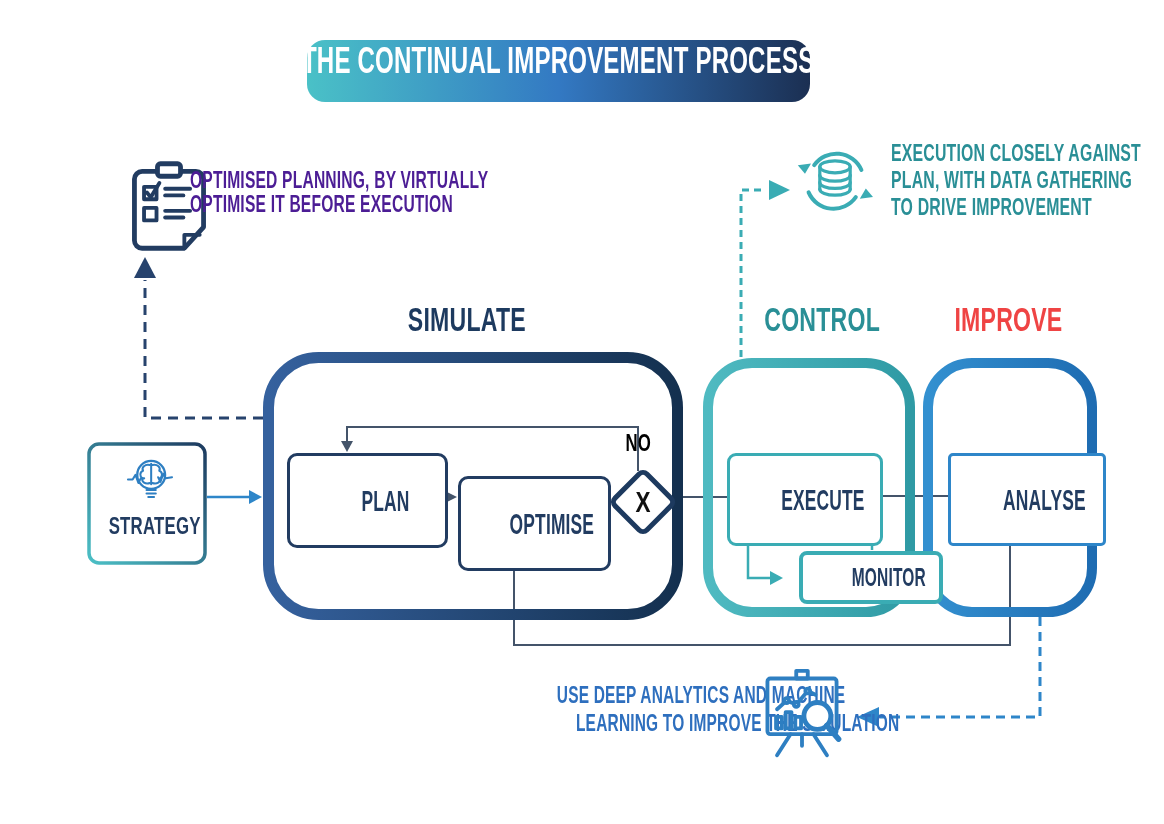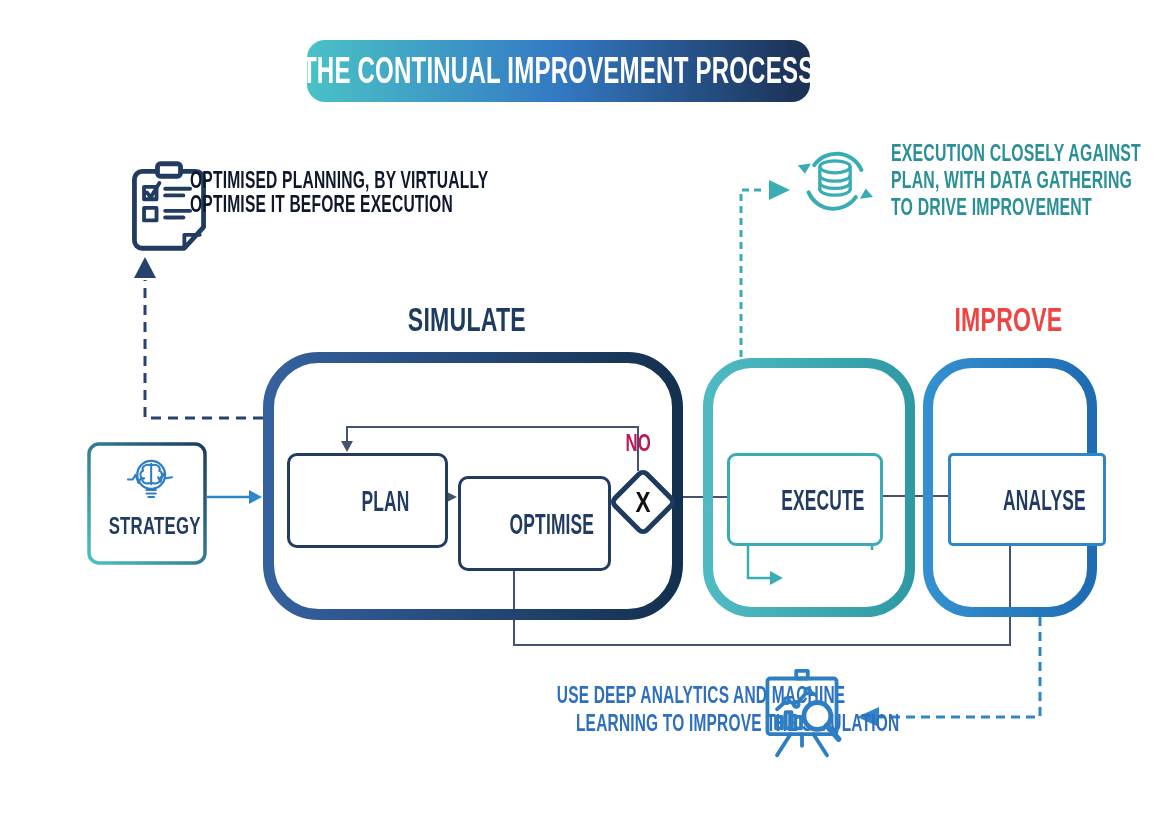--- a/index.html
+++ b/index.html
@@ -10,26 +10,26 @@
   .layer{position:absolute;left:0;top:0;z-index:0;}
   .abs{position:absolute;z-index:2;}
   .cond{display:inline-block;font-weight:700;white-space:nowrap;letter-spacing:.3px;}
   .ol{transform:scaleX(.65);transform-origin:0 50%;}
   .or{transform:scaleX(.645);transform-origin:100% 50%;}
 
   
   .banner{
     left:307px;top:40px;width:503px;height:62px;border-radius:18px;
     background:linear-gradient(90deg,#4ac1c7 0%,#3379c3 50%,#1b2f52 100%);
-    display:flex;align-items:center;justify-content:center;
+    display:flex;justify-content:center;
   }
   .banner .cond{color:#fff;font-size:37px;transform:scaleX(.65);transform-origin:50% 50%;}
 
   
-  .note{line-height:23.5px;color:#0f172a;}
+  .note{line-height:23.5px;color:#4c1d95;}
   .note div{height:23.5px;}
   .note .cond{font-size:24px;}
   .note-exec{line-height:27px;color:#2a8f96;}
   .note-exec div{height:27px;}
   .note-exec .cond{font-size:24px;transform:scaleX(.66);transform-origin:0 50%;}
   .note-anal{line-height:27.5px;color:#2e6fbe;text-align:right;}
   .note-anal div{height:27.5px;}
   .note-anal .cond{font-size:24px;}
 
   
@@ -53,21 +53,21 @@
   .strategy-label .cond{font-size:24px;transform:scaleX(.7);transform-origin:50% 50%;}
 
   
   .diamond{
     left:618px;top:477px;width:40px;height:40px;background:#fff;
     border:5px solid #1d3a5f;border-radius:8px;transform:rotate(45deg);
     display:flex;align-items:center;justify-content:center;
   }
   .diamond .xg{transform:rotate(-45deg) scaleX(.75);display:inline-block;
     font-weight:800;font-size:30px;color:#111111;}
-  .no-label{left:618px;top:429px;width:40px;text-align:center;color:#be185d;}
+  .no-label{left:618px;top:429px;width:40px;text-align:center;color:#000000;}
   .no-label .cond{font-size:24px;transform:scaleX(.7);transform-origin:50% 50%;}
 
   
   .flow{stroke:#44546a;stroke-width:2;fill:none;}
   .flow-arrow{fill:#44546a;stroke:none;}
   .blue-ln{stroke:#2e86c9;stroke-width:2.5;fill:none;}
   .blue-fill{fill:#2e86c9;stroke:none;}
   .navy-dash{stroke:#27436d;stroke-width:3;fill:none;stroke-dasharray:10 7;}
   .navy-fill{fill:#27436d;stroke:none;}
   .teal-dash{stroke:#3aacb4;stroke-width:3;fill:none;stroke-dasharray:7 5;}
@@ -200,20 +200,23 @@
   </svg>
   <div class="abs note-exec" style="left:891px;top:139px;">
     <div><span class="cond">EXECUTION CLOSELY AGAINST</span></div>
     <div><span class="cond">PLAN, WITH DATA GATHERING</span></div>
     <div><span class="cond">TO DRIVE IMPROVEMENT</span></div>
   </div>
 
   <div class="abs sec sec-sim" style="left:377px;top:298px;width:180px;">
     <span class="cond">SIMULATE</span>
   </div>
+  <div class="abs sec sec-ctl" style="left:738px;top:298px;width:168px;">
+    <span class="cond">CONTROL</span>
+  </div>
   <div class="abs sec sec-imp" style="left:922px;top:298px;width:172px;">
     <span class="cond">IMPROVE</span>
   </div>
 
   <svg class="icon ic-blue" style="left:121px;top:454px;" width="58" height="58" viewBox="0 0 100 100">
     <polyline points="12,44 20,44 25,36 30,50 34,42 40,42" stroke-width="3.5"></polyline>
     <polyline points="64,40 68,48 73,34 77,42 88,40" stroke-width="3.5"></polyline>
     <circle cx="52" cy="36" r="24"></circle>
     <g stroke-width="3.5">
       <path d="M52,17 V52"></path>
@@ -238,20 +241,23 @@
   </div>
   <div class="abs no-label">
     <span class="cond">NO</span>
   </div>
   <div class="abs diamond">
     <span class="xg">X</span>
   </div>
 
   <div class="abs node node-teal" style="left:727px;top:453px;width:115px;height:87px;">
     <span class="cond">EXECUTE</span>
+  </div>
+  <div class="abs node node-teal-thick monitor" style="left:799px;top:551px;width:101px;height:45px;">
+    <span class="cond">MONITOR</span>
   </div>
 
   <div class="abs node node-blue" style="left:948px;top:453px;width:117px;height:87px;">
     <span class="cond">ANALYSE</span>
   </div>
 
   <div class="abs note-anal" style="left:398px;top:681px;width:344px;">
     <div><span class="cond or">USE DEEP ANALYTICS AND MACHINE</span></div>
     <div><span class="cond or">LEARNING TO IMPROVE THE SIMULATION</span></div>
   </div>

